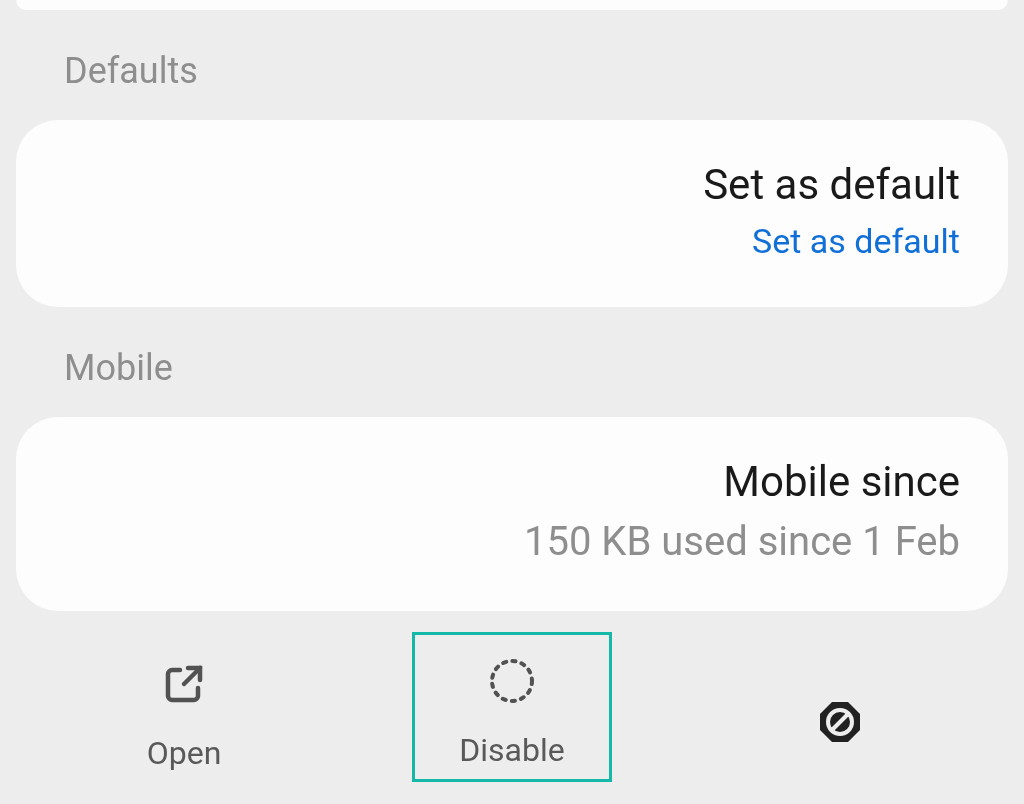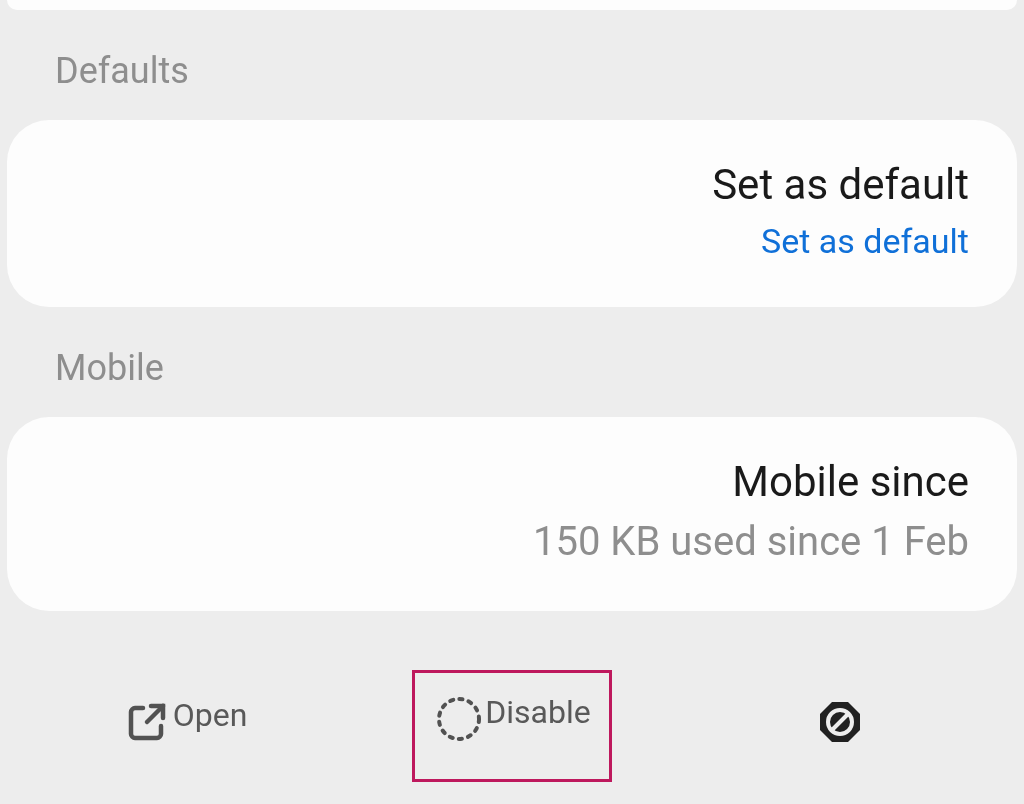--- a/index.html
+++ b/index.html
@@ -9,21 +9,21 @@
       font-family: -apple-system, BlinkMacSystemFont, 'Segoe UI', Roboto, sans-serif;
     }
     body {
       background: #ededed;
       width: 1024px;
       height: 804px;
       overflow: hidden;
       position: relative;
     }
     .content {
-      padding: 0 7px;
+      padding: 0 16px;
     }
     .section-header {
       font-size: 36px;
       color: #8e8e8e;
       font-weight: 400;
       padding: 40px 48px 28px 48px;
     }
     .card {
       background: #fdfdfd;
       border-radius: 42px;
@@ -58,28 +58,29 @@
       bottom: 22px;
       left: 0;
       right: 0;
       display: flex;
       justify-content: space-around;
       align-items: flex-end;
       padding: 0 20px;
     }
     .action-button {
       display: flex;
-      flex-direction: row;
+      flex-direction: column;
+      align-items: center;
       justify-content: center;
       min-width: 200px;
       padding: 16px 8px 10px 8px;
       cursor: pointer;
     }
     .action-button.highlighted {
-      border: 3px solid #be185d;
+      border: 3px solid #14b8a6;
       padding: 20px 14px 10px 14px;
     }
     .action-icon {
       width: 52px;
       height: 52px;
       display: flex;
       align-items: center;
       justify-content: center;
       margin-bottom: 24px;
     }

